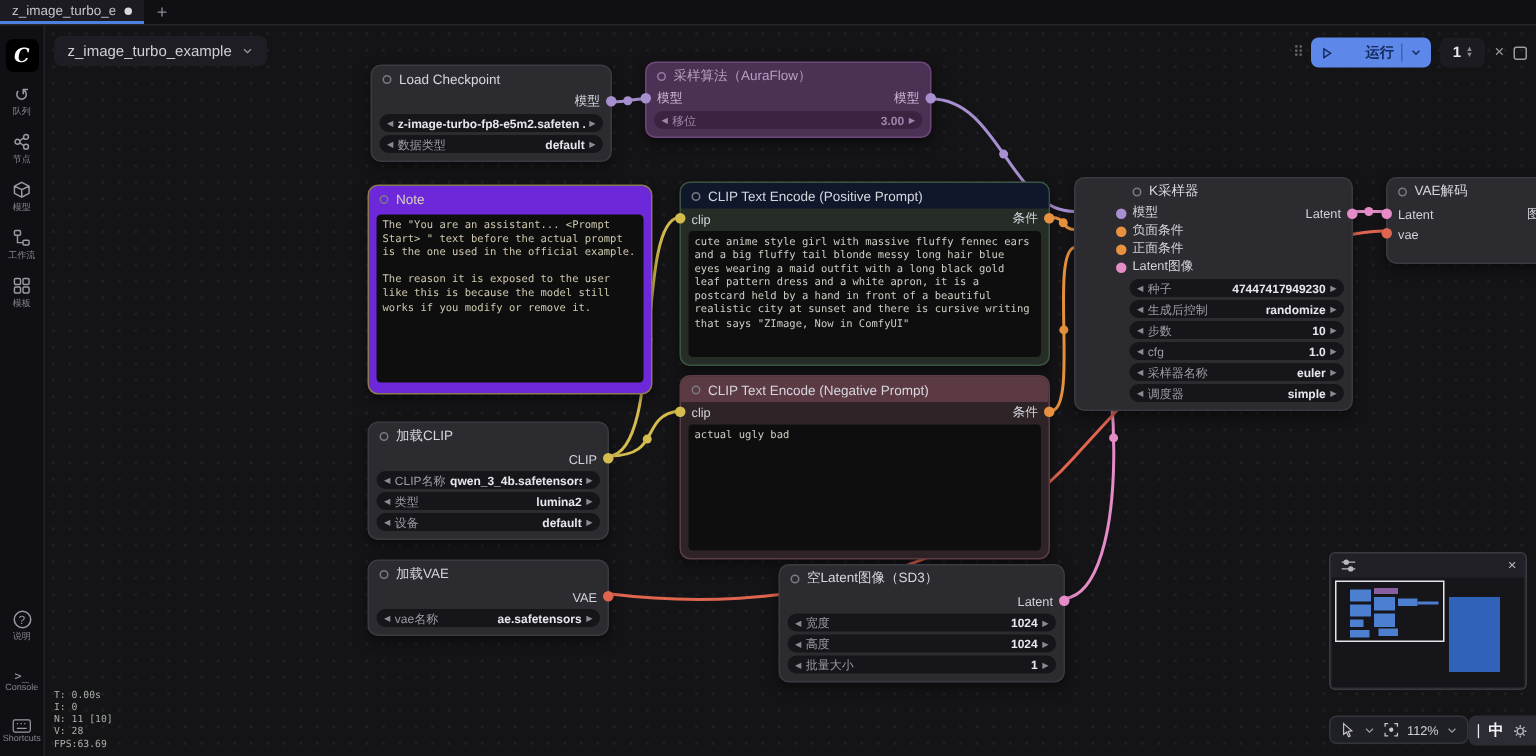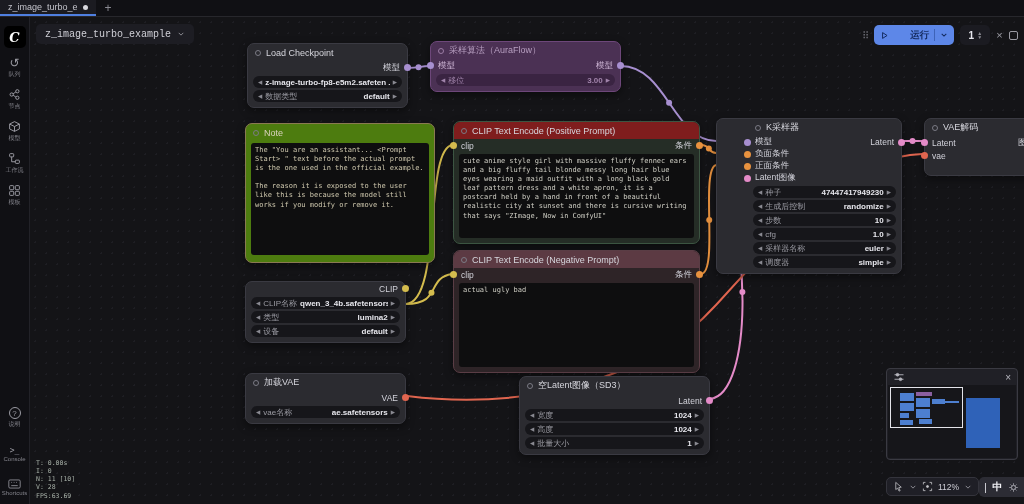--- a/index.html
+++ b/index.html
@@ -31,21 +31,21 @@
   .console-glyph { font-size:8px; font-family:"DejaVu Sans Mono", monospace; }
   
   .canvas-bg { position:absolute; left:30px; top:17px; right:0; bottom:0; background:#141417;
     background-image:radial-gradient(circle, #1e1e23 1px, transparent 1px); background-size:11px 11px; }
   .world { position:absolute; left:0; top:0; width:1024px; height:492px; z-index:5; }
   svg.links { position:absolute; left:0; top:0; width:1024px; height:504px; }
   path.link { fill:none; stroke-width:2; }
   
   .wf-pill { position:absolute; left:36px; top:24px; height:20px; background:#1d1d23; border-radius:5px;
     display:flex; align-items:center; gap:6px; padding:0 9px; z-index:20; }
-  .wf-name { font-size:10px; color:#cfcfd6;font-family:Liberation Mono, monospace; }
+  .wf-name { font-size:10px; color:#cfcfd6; }
   
   .run-controls { position:absolute; top:25px; left:862px; height:20px; display:flex; align-items:center;
     gap:6px; z-index:20; }
   .drag-handle { color:#6a6a72; font-size:10px; letter-spacing:-1px; }
   .run-btn { height:20px; background:#5d87e8; border-radius:5px; display:flex; align-items:center;
     padding:0 6px; gap:5px; }
   .run-label { font-size:9.5px; color:#132a5e; font-weight:bold;margin-left:16px; }
   .run-sep { width:1px; height:12px; background:#3e63b8; }
   .count-box { height:20px; width:30px; background:#1b1b21; border-radius:5px; display:flex;
     align-items:center; justify-content:center; gap:3px; }
@@ -71,24 +71,24 @@
   .warr { font-size:5.5px; color:#8a8a92; flex:0 0 auto; }
   .wlabel { font-size:8px; color:#9c9ca4; white-space:nowrap; }
   .wvalue { flex:1; font-size:8px; color:#e6e6ec; font-weight:bold; text-align:right; white-space:nowrap;
     overflow:hidden; }
   .wvalue.center { text-align:center; font-weight:bold; }
   .textbox { margin:2px 5px 5px 5px; background:#0e0e0f; border-radius:3px; padding:3px 4px;
     font-family:"DejaVu Sans Mono", monospace; font-size:7px; line-height:1.3; color:#cfcec4;
     white-space:pre-wrap; overflow:hidden; }
   
   .node.green { background:#252d26; border-color:#3c5542; }
-  .node.green .nhdr { background:#7f1d1d; }
+  .node.green .nhdr { background:#0f172a; }
   .node.red { background:#2e2427; border-color:#5a3d45; }
   .node.red .nhdr { background:#5c3a43; }
-  .node.note { background:#4d7c0f; border:1.5px solid #8a7a52; }
+  .node.note { background:#6d28d9; border:1.5px solid #8a7a52; }
   .node.note .ntitle { color:#d9d2bd; }
   .node.note .textbox { color:#cfc8ae; height:112px; }
   .node.purple { background:#4b3154; border-color:#6d477a; }
   .node.purple .ntitle { color:#b79fc0; }
   .node.purple .slot { color:#cbb3d2; }
   .node.purple .widget { background:#3a2442; }
   .node.purple .wlabel, .node.purple .wvalue, .node.purple .warr { color:#a184ab; }
   
   .stats { position:absolute; left:36px; top:459px; z-index:20; font-family:"DejaVu Sans Mono", monospace;
     font-size:6.5px; line-height:1.25; color:#a9b2a9; }
@@ -302,20 +302,24 @@
       </span>
       <span class="slot out">
         <span>条件</span>
         <span class="sdot" style="background:#e8923f"></span>
       </span>
     </div>
     <div class="textbox" style="height:84px;">actual ugly bad</div>
   </div>
 
   <div class="node" style="left:245px;top:281px;width:161px;">
+    <div class="nhdr">
+      <span class="cdot"></span>
+      <span class="ntitle">加载CLIP</span>
+    </div>
     <div class="iorow">
       <span></span>
       <span class="slot out">
         <span>CLIP</span>
         <span class="sdot" style="background:#d4bc4e"></span>
       </span>
     </div>
     <div class="widgets">
       <div class="widget">
         <span class="warr">◀</span>

